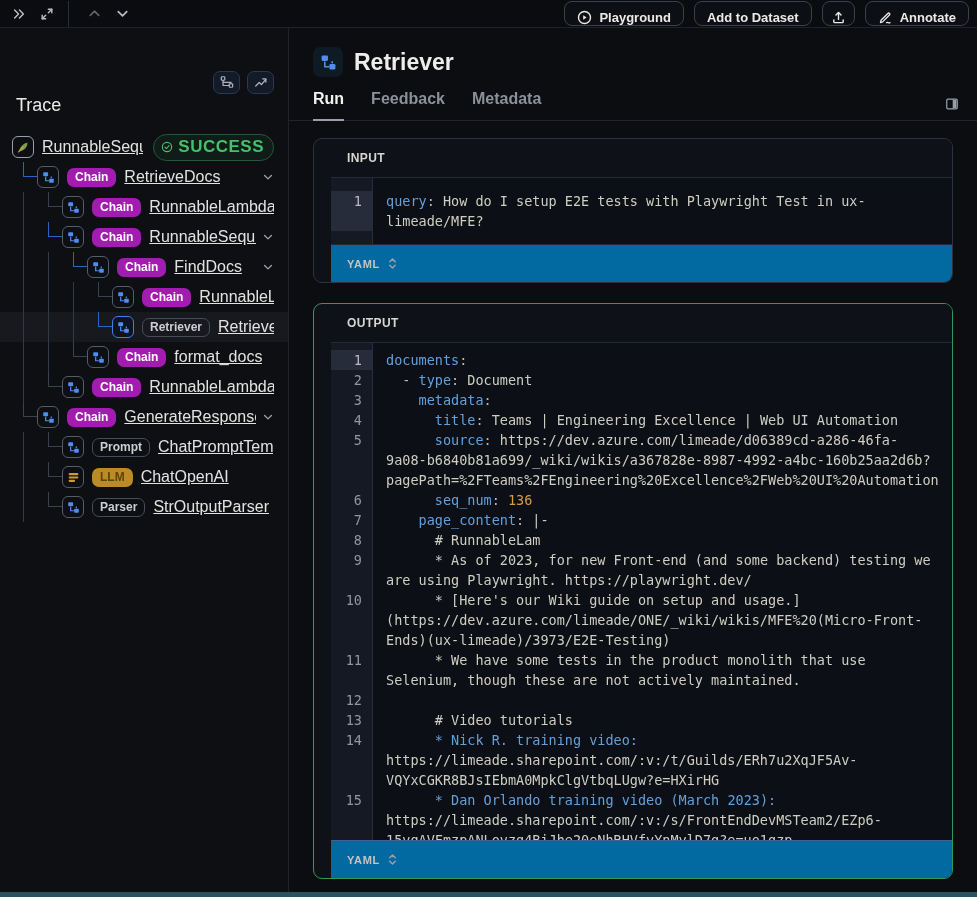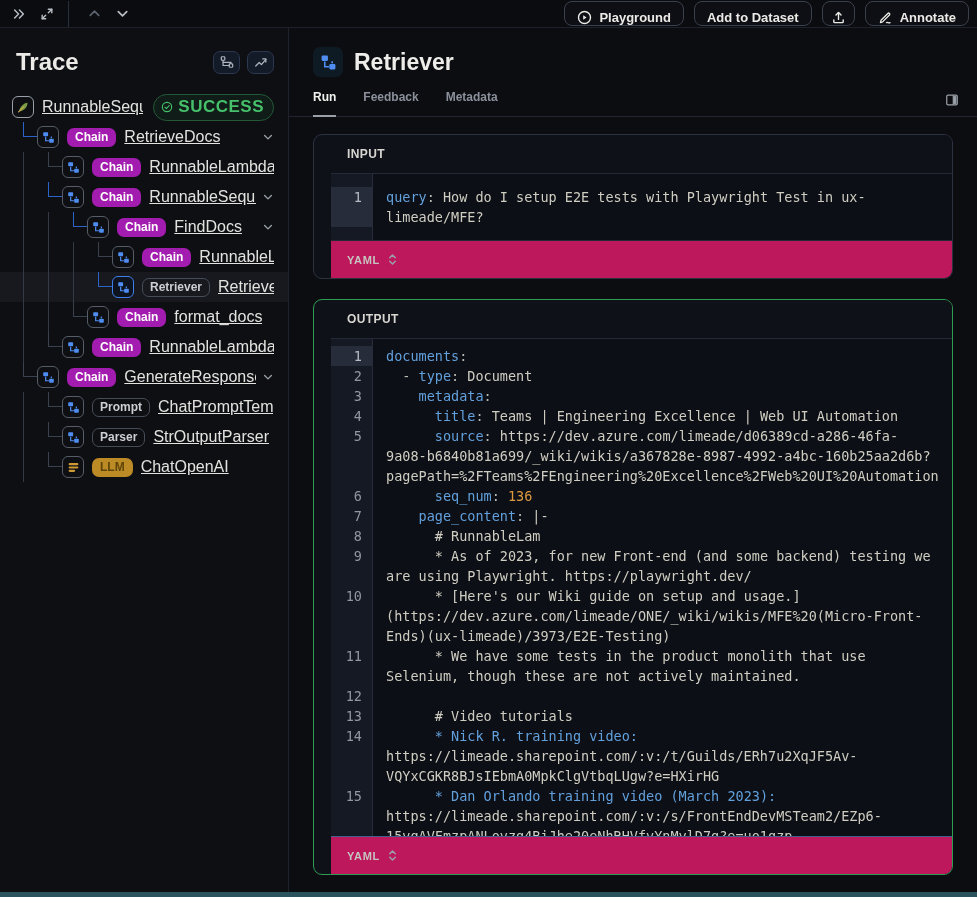--- a/index.html
+++ b/index.html
@@ -29,21 +29,21 @@
     border: 1px solid #3b414c; border-radius: 8px; background: #0d0f14;
     color: #eceae6; font-size: 13px; font-weight: 700; cursor: pointer; margin-left: 8px; white-space: nowrap;
   }
   .btn.icon-only { padding: 0 8px; }
   
   .main-wrap { display: flex; height: 864px; }
   .sidebar { width: 289px; flex-shrink: 0; background: #0d0f13; border-right: 1px solid #1e222a; overflow: hidden; }
   .main { flex: 1; display: flex; flex-direction: column; background: #0b0d11; overflow: hidden; }
   
   .trace-header { display: flex; align-items: center; padding: 20px 14px 12px 16px; }
-  .trace-title { font-size: 24px; font-weight: 700; color: #eceae6; flex: 1; }
+  .trace-title { font-size: 18px; font-weight: 400; color: #eceae6; flex: 1; margin-top: 47px; }
   .trace-tool-btn {
     width: 27px; height: 23px; display: inline-flex; align-items: center; justify-content: center;
     background: #131a28; border: 1px solid #2c3750; border-radius: 7px; color: #aeb4bc;
     margin-left: 7px; cursor: pointer;
   }
   .tree { padding-top: 4px; }
   .tree-row { height: 30px; display: flex; align-items: center; padding: 0 14px 0 12px; cursor: pointer; }
   .tree-row.selected { background: #17191f; }
   .guide { width: 25px; align-self: stretch; flex-shrink: 0;
     background: linear-gradient(#333a45,#333a45) 11px 0/1px 100% no-repeat; }
@@ -76,21 +76,21 @@
     font-size: 17px; font-weight: 800; letter-spacing: 0.5px; flex-shrink: 0;
   }
   
   .run-header { padding: 19px 24px 0; display: flex; align-items: center; gap: 11px; }
   .run-title-icon {
     width: 30px; height: 30px; border-radius: 7px; background: #0e1a24;
     display: inline-flex; align-items: center; justify-content: center; flex-shrink: 0;
   }
   .run-title { font-size: 23px; font-weight: 700; color: #efedea; }
   .tabs-row { display: flex; align-items: flex-end; gap: 27px; padding: 13px 24px 0; border-bottom: 1px solid #20242e; position: relative; }
-  .tab { font-size: 12px; font-weight: 600; color: #8b909b; padding-bottom: 11px; cursor: pointer; border-bottom: 2px solid transparent; margin-bottom: -1px; }
+  .tab { font-size: 16px; font-weight: 600; color: #8b909b; padding-bottom: 11px; cursor: pointer; border-bottom: 2px solid transparent; margin-bottom: -1px; }
   .tab.active { color: #f2f1ee; border-bottom-color: #9ba0a8; }
   .panel-toggle { position: absolute; right: 18px; bottom: 9px; color: #9aa0a8; cursor: pointer; display: inline-flex; }
   .content { flex: 1; padding: 17px 24px 0; overflow: hidden; }
   .card { border: 1px solid #2b3240; border-radius: 9px; overflow: hidden; background: #0e1118; padding-left: 17px; }
   .card.output { border-color: #2f9b55; margin-top: 20px; }
   .card-header {
     padding: 12px 16px; font-size: 12px; font-weight: 800; letter-spacing: 0.4px;
     color: #d8d6d1; border-bottom: 1px solid #232936; background: #0e1118;
   }
   .code-area {
@@ -108,21 +108,21 @@
   .code-text {
     flex: 1; font-family: "DejaVu Sans Mono", monospace; font-size: 13.5px; line-height: 20px;
     color: #cfcdc2; padding: 0 18px 0 13px; white-space: pre-wrap; word-wrap: break-word; min-height: 20px;
   }
   .seg-key { color: #62a0dc; }
   .seg-val { color: #cfcdc2; text-align: center; }
   .seg-num { color: #dc9a40; }
   .seg-punc { color: #b7bbb1; }
   .card-footer {
     display: flex; align-items: center; gap: 7px; padding: 12px 16px;
-    border-top: 1px solid #232936; background: #be185d;
+    border-top: 1px solid #232936; background: #0369a1;
     font-size: 11px; font-weight: 800; letter-spacing: 0.7px; color: #c6c4bf;
   }
   .card.output .card-footer { border-top-color: #44608c; }
   .sorter { display: inline-flex; color: #9aa0a8; cursor: pointer; }
   .bottom-strip { position: absolute; left: 0; bottom: 0; width: 977px; height: 5px; background: #2b535d; }
 </style>
 </head>
 <body>
 
 <div class="topbar">
@@ -384,42 +384,42 @@
               <path d="M11.5 6.8v2" stroke="#4f8df2" stroke-width="1.5"></path>
             </svg>
           </span>
           <span class="badge outline">Prompt</span>
           <span class="node-label">ChatPromptTemplate</span>
         </div>
         <div class="tree-row">
           <span class="guide"></span>
           <span class="elbow"></span>
           <span class="icon-box">
-            <svg width="13" height="13" viewBox="0 0 16 16" fill="none">
-              <rect x="1.5" y="1.5" width="6" height="5" rx="1" fill="#4f8df2"></rect>
-              <rect x="8.8" y="9.5" width="5.7" height="5" rx="1" fill="#4f8df2"></rect>
-              <path d="M4.5 7v5h4" stroke="#4f8df2" stroke-width="1.5"></path>
-              <path d="M11.5 6.8v2" stroke="#4f8df2" stroke-width="1.5"></path>
-            </svg>
-          </span>
-          <span class="badge outline">Parser</span>
-          <span class="node-label">StrOutputParser</span>
-        </div>
-        <div class="tree-row">
-          <span class="guide"></span>
-          <span class="elbow"></span>
-          <span class="icon-box">
             <svg width="13" height="13" viewBox="0 0 16 16" fill="#cf9a34">
               <rect x="2" y="2.6" width="12" height="2.6" rx="1.3"></rect>
               <rect x="2" y="6.7" width="12" height="2.6" rx="1.3"></rect>
               <rect x="2" y="10.8" width="8" height="2.6" rx="1.3"></rect>
             </svg>
           </span>
           <span class="badge llm">LLM</span>
           <span class="node-label">ChatOpenAI</span>
+        </div>
+        <div class="tree-row">
+          <span class="guide"></span>
+          <span class="elbow"></span>
+          <span class="icon-box">
+            <svg width="13" height="13" viewBox="0 0 16 16" fill="none">
+              <rect x="1.5" y="1.5" width="6" height="5" rx="1" fill="#4f8df2"></rect>
+              <rect x="8.8" y="9.5" width="5.7" height="5" rx="1" fill="#4f8df2"></rect>
+              <path d="M4.5 7v5h4" stroke="#4f8df2" stroke-width="1.5"></path>
+              <path d="M11.5 6.8v2" stroke="#4f8df2" stroke-width="1.5"></path>
+            </svg>
+          </span>
+          <span class="badge outline">Parser</span>
+          <span class="node-label">StrOutputParser</span>
         </div>
       </div>
   </div>
 
   <div class="main">
     <div class="run-header">
       <span class="run-title-icon">
         <svg width="17" height="17" viewBox="0 0 16 16" fill="none">
             <rect x="1.5" y="1.5" width="6" height="5" rx="1" fill="#4f8df2"></rect>
             <rect x="8.8" y="9.5" width="5.7" height="5" rx="1" fill="#4f8df2"></rect>

